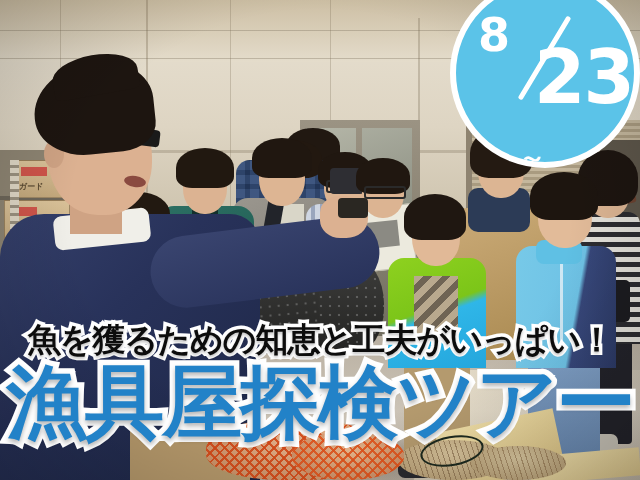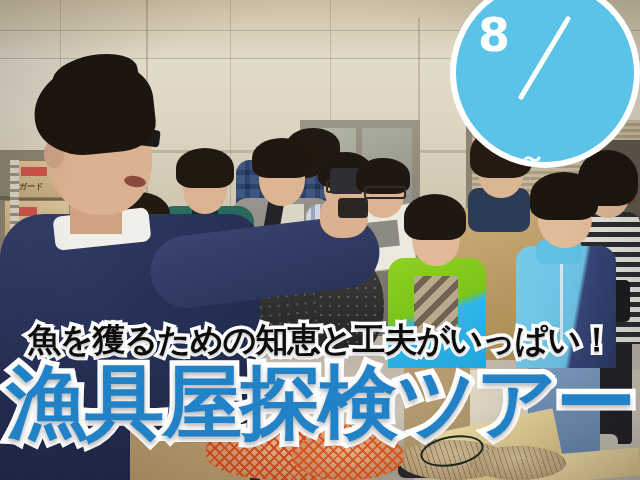--- a/index.html
+++ b/index.html
@@ -392,19 +392,20 @@
   <div class="layer basket2"></div>
   <div class="layer cord"></div>
   <div class="layer net-orange"></div>
   <div class="layer net-orange2"></div>
 
   <div class="layer vig"></div>
 
   <div class="layer" id="date-badge">
     <div id="badge-month">8</div>
     <div id="badge-slash"></div>
+    <div id="badge-day">23</div>
     <div id="badge-t2">～12:00</div>
   </div>
 
   <div class="layer" id="main-title">漁具屋探検ツアー</div>
   <div class="layer" id="subtitle">魚を獲るための知恵と工夫がいっぱい！</div>
 
 </div>
 
 </body></html>

